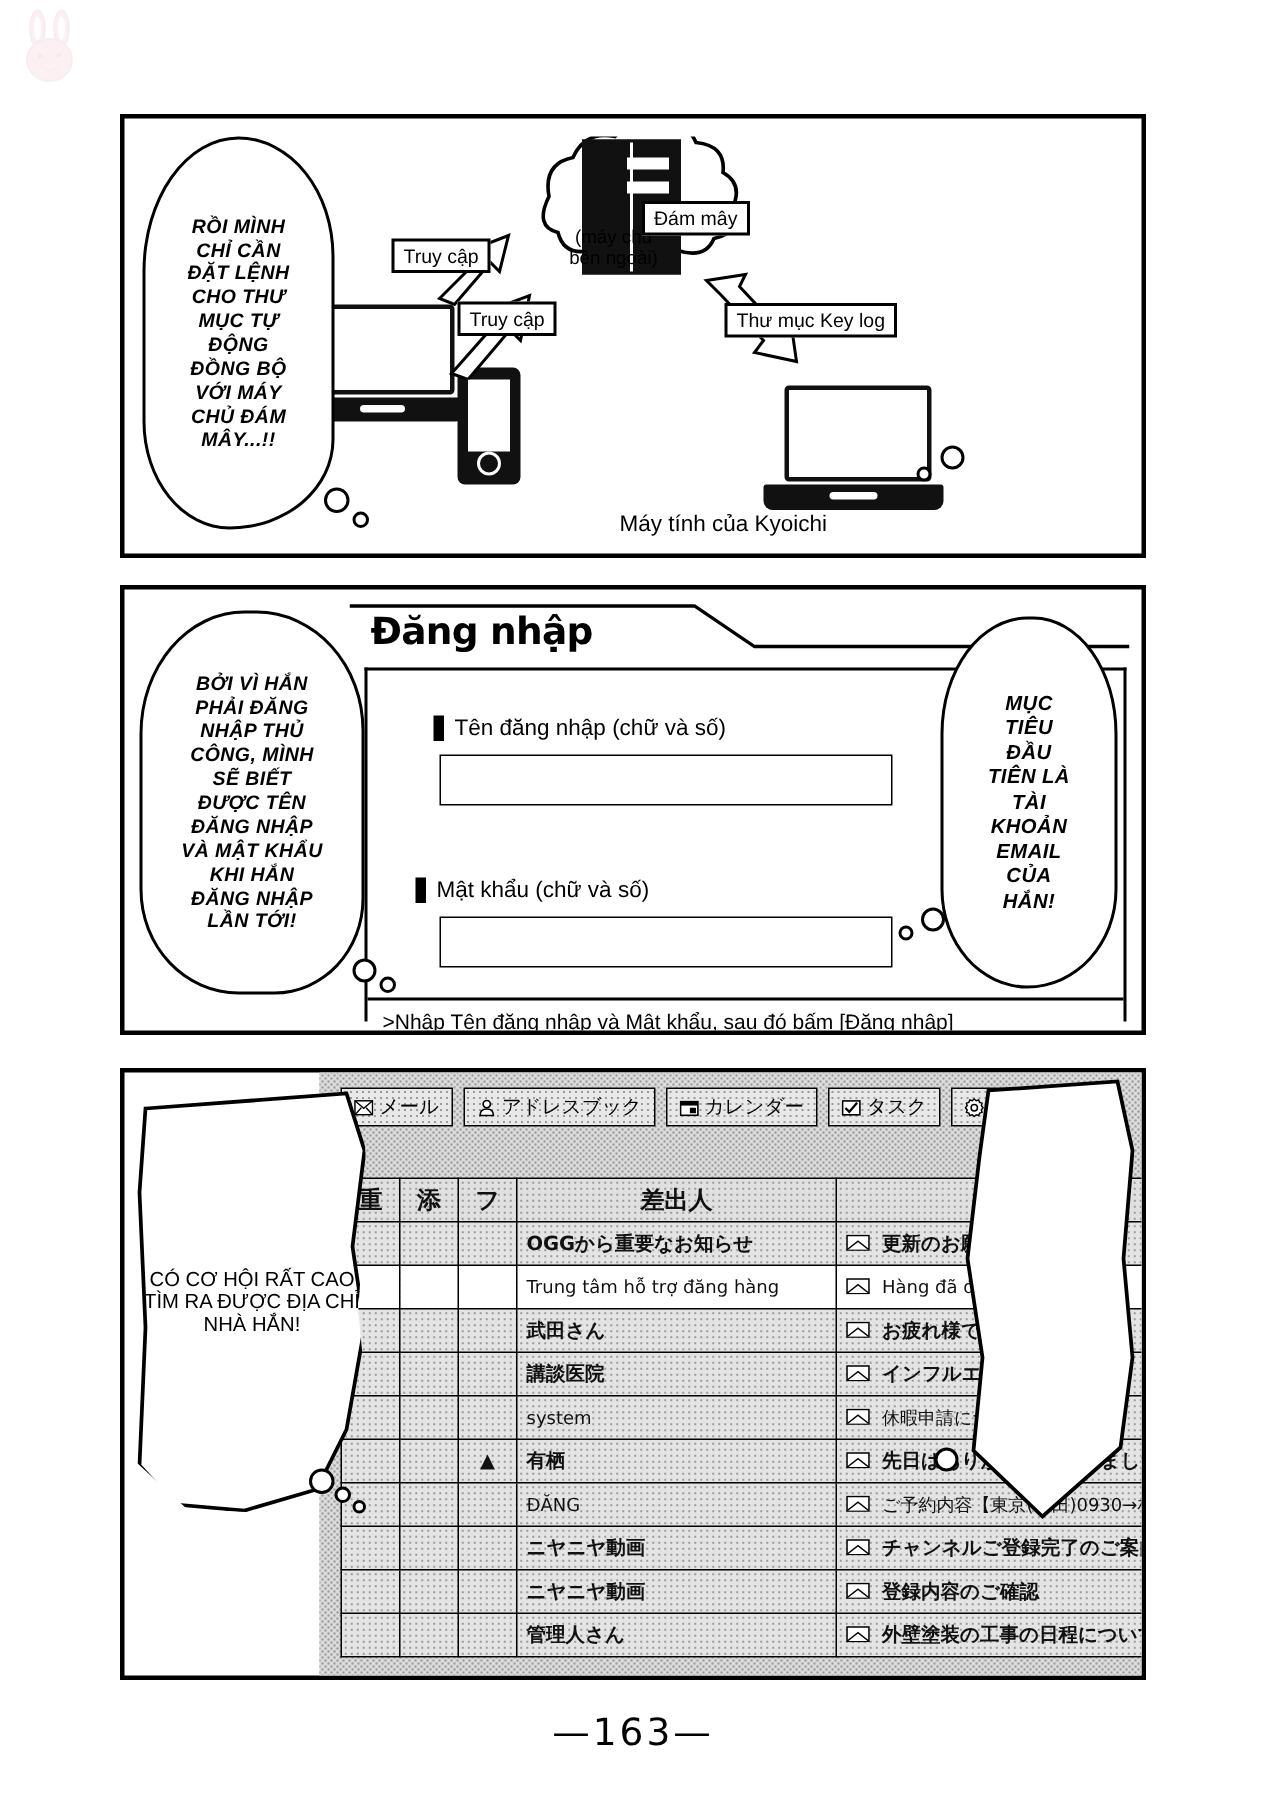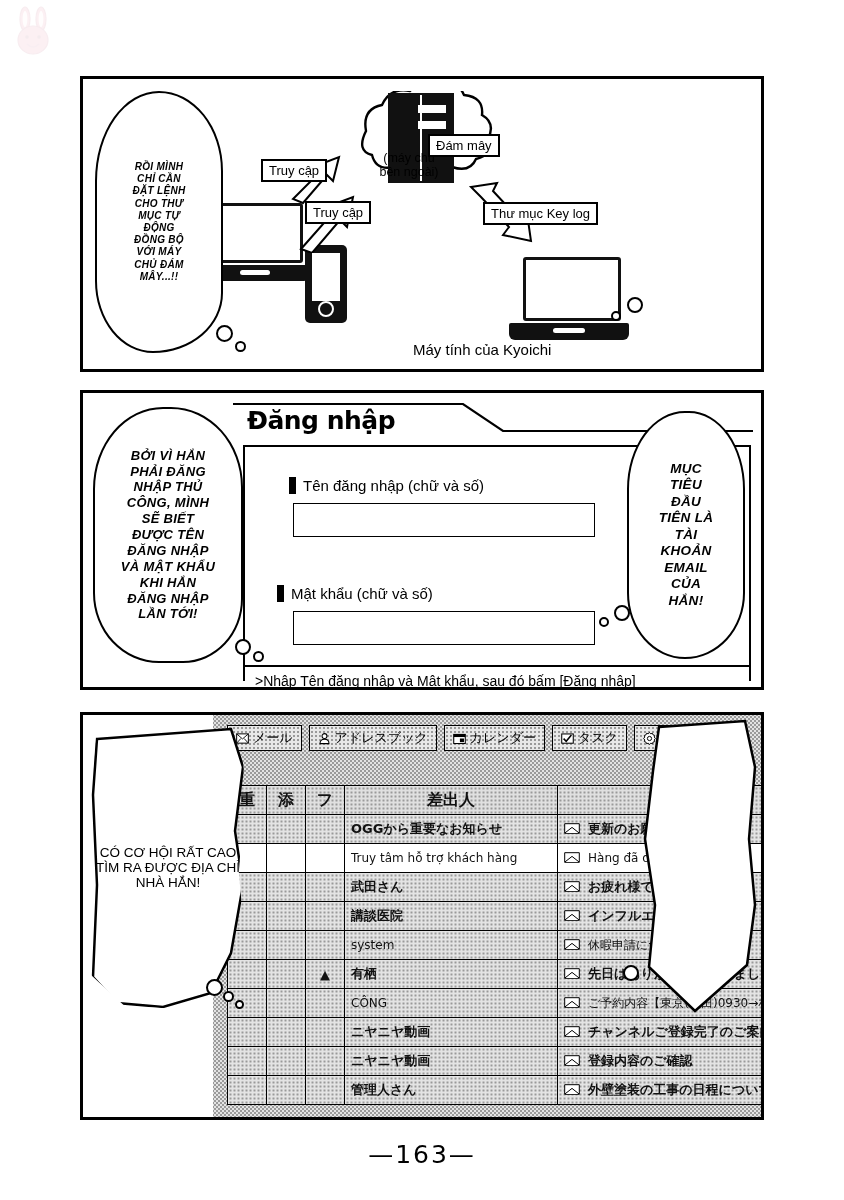--- a/index.html
+++ b/index.html
@@ -64,21 +64,21 @@
     border-radius: 50%;
     background: #fff;
     z-index: 31;
   }
 
   
   #b-p1-left {
     left: 12px; top: 12px; width: 128px; height: 262px;
     border-radius: 64px 64px 70px 58px / 90px 80px 60px 72px;
   }
-  #b-p1-left .btxt { font-size: 10px; }
+  #b-p1-left .btxt { font-size: 13px; }
 
   #b-p1-right {
     left: 555px; top: 8px; width: 118px; height: 268px;
     border-radius: 60px 58px 56px 64px / 86px 86px 70px 66px;
   }
   #b-p1-right .btxt { font-size: 13.5px; }
 
   #b-p2-left {
     left: 10px; top: 14px; width: 150px; height: 256px;
     border-radius: 70px 72px 60px 66px / 82px 80px 64px 70px;
@@ -548,21 +548,21 @@
                 <td class="col-sender sender-cell">OGGから重要なお知らせ</td>
                 <td class="subj-cell"><svg class="env" viewBox="0 0 16 11">
                     <path d="M0.7 0.7 L15.3 0.7 L15.3 10.3 L0.7 10.3 Z" fill="#fff" stroke="#000" stroke-width="1"></path>
                     <path d="M0.9 10 L8 4.4 L15.1 10" fill="#fff" stroke="#000" stroke-width="1"></path>
                   </svg><span>更新のお願い</span></td>
               </tr>
               <tr class="row-plain">
                 <td class="col-narrow"></td>
                 <td class="col-narrow"></td>
                 <td class="col-narrow flag-cell"></td>
-                <td class="col-sender sender-cell thin">Truy tâm hỗ trợ khách hàng</td>
+                <td class="col-sender sender-cell thin">Trung tâm hỗ trợ đăng hàng</td>
                 <td class="subj-cell thin"><svg class="env" viewBox="0 0 16 11">
                     <path d="M0.7 0.7 L15.3 0.7 L15.3 10.3 L0.7 10.3 Z" fill="#fff" stroke="#000" stroke-width="1"></path>
                     <path d="M0.9 10 L8 4.4 L15.1 10" fill="#fff" stroke="#000" stroke-width="1"></path>
                   </svg><span>Hàng đã được vận chuyển</span></td>
               </tr>
               <tr class="row-shade">
                 <td class="col-narrow"></td>
                 <td class="col-narrow"></td>
                 <td class="col-narrow flag-cell"></td>
                 <td class="col-sender sender-cell">武田さん</td>
@@ -598,21 +598,21 @@
                 <td class="col-sender sender-cell">有栖</td>
                 <td class="subj-cell"><svg class="env" viewBox="0 0 16 11">
                     <path d="M0.7 0.7 L15.3 0.7 L15.3 10.3 L0.7 10.3 Z" fill="#fff" stroke="#000" stroke-width="1"></path>
                     <path d="M0.9 10 L8 4.4 L15.1 10" fill="#fff" stroke="#000" stroke-width="1"></path>
                   </svg><span>先日はありがとうございました</span></td>
               </tr>
               <tr class="row-shade">
                 <td class="col-narrow"></td>
                 <td class="col-narrow"></td>
                 <td class="col-narrow flag-cell"></td>
-                <td class="col-sender sender-cell thin">CÔNG</td>
+                <td class="col-sender sender-cell thin">ĐĂNG</td>
                 <td class="subj-cell thin"><svg class="env" viewBox="0 0 16 11">
                     <path d="M0.7 0.7 L15.3 0.7 L15.3 10.3 L0.7 10.3 Z" fill="#fff" stroke="#000" stroke-width="1"></path>
                     <path d="M0.9 10 L8 4.4 L15.1 10" fill="#fff" stroke="#000" stroke-width="1"></path>
                   </svg><span>ご予約内容【東京(羽田)0930→札幌(新千歳)】</span></td>
               </tr>
               <tr class="row-shade">
                 <td class="col-narrow"></td>
                 <td class="col-narrow"></td>
                 <td class="col-narrow flag-cell"></td>
                 <td class="col-sender sender-cell">ニヤニヤ動画</td>

